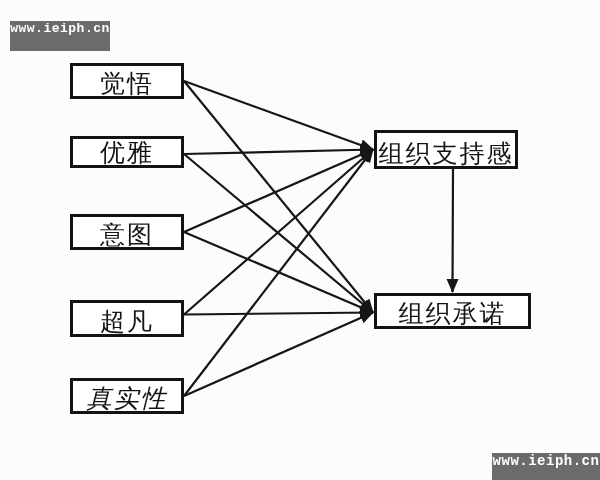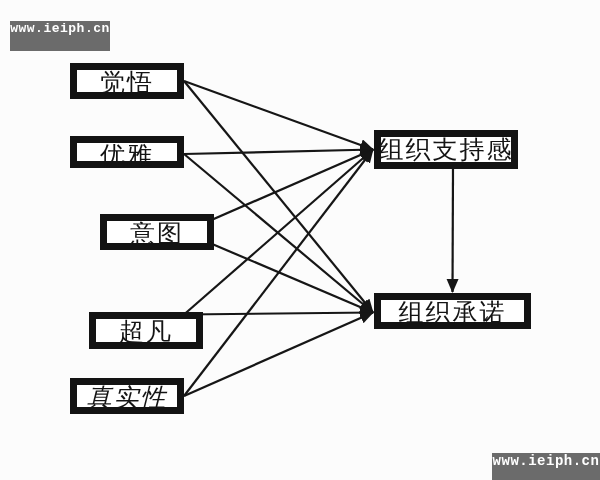--- a/index.html
+++ b/index.html
@@ -14,23 +14,23 @@
   }
   .edge-layer {
     position: absolute;
     left: 0; top: 0;
     width: 600px; height: 480px;
     pointer-events: none;
   }
   .node {
     position: absolute;
     background: #ffffff;
-    border: 7px solid #22c55e;
+    border: 3px solid #22c55e;
     display: flex;
-    align-items: flex-start;
+    align-items: flex-end;
     justify-content: center;
   }
   .node-label {
     font-size: 25px;
     color: #141414;
     letter-spacing: 2px;
     white-space: nowrap;
     line-height: 1;
   }
   .watermark {
@@ -42,21 +42,21 @@
     letter-spacing: 0.5px;
     margin-top: 12px;
   }
   .wm-tl { left: 10px; top: 9px;  width: 100px; height: 30px; font-size: 13px; }
   .wm-br { left: 492px; top: 441px; width: 108px; height: 29px; font-size: 14px; }
 
   
   .n-awareness      { left: 70px;  top: 63px;  width: 114px; height: 36px; }
   .n-elegance       { left: 70px;  top: 136px; width: 114px; height: 32px; }
   .n-intention      { left: 70px;  top: 214px; width: 114px; height: 36px; }
-  .n-transcendence  { left: 70px;  top: 312px; width: 114px; height: 37px; margin-left: 19px; }
+  .n-transcendence  { left: 70px;  top: 300px; width: 114px; height: 37px; }
   .n-authenticity   { left: 70px;  top: 378px; width: 114px; height: 36px; }
   .n-support        { left: 374px; top: 130px; width: 144px; height: 39px; }
   .n-commitment     { left: 374px; top: 293px; width: 157px; height: 36px; }
 </style>
 </head>
 <body>
 
 <div class="stage" style="background: rgb(252, 252, 252);">
 
   <svg class="edge-layer" width="600" height="480" viewBox="0 0 600 480">
@@ -81,21 +81,21 @@
   </svg>
 
   <div class="node n-awareness" style="border-color: rgb(19, 19, 19); background: rgb(255, 255, 255); color: rgb(20, 20, 20);">
     <span class="node-label">觉悟</span>
   </div>
 
   <div class="node n-elegance" style="border-color: rgb(19, 19, 19); background: rgb(255, 255, 255); color: rgb(20, 20, 20);">
     <span class="node-label">优雅</span>
   </div>
 
-  <div class="node n-intention" style="border-color: rgb(19, 19, 19); background: rgb(255, 255, 255); color: rgb(20, 20, 20); margin-left: 30px;">
+  <div class="node n-intention" style="border-color: rgb(19, 19, 19); background: rgb(255, 255, 255); color: rgb(20, 20, 20);">
     <span class="node-label">意图</span>
   </div>
 
   <div class="node n-transcendence" style="border-color: rgb(19, 19, 19); background: rgb(255, 255, 255); color: rgb(20, 20, 20);">
     <span class="node-label">超凡</span>
   </div>
 
   <div class="node n-authenticity" style="border-color: rgb(19, 19, 19); background: rgb(255, 255, 255); color: rgb(20, 20, 20); font-style: italic;">
     <span class="node-label">真实性</span>
   </div>

